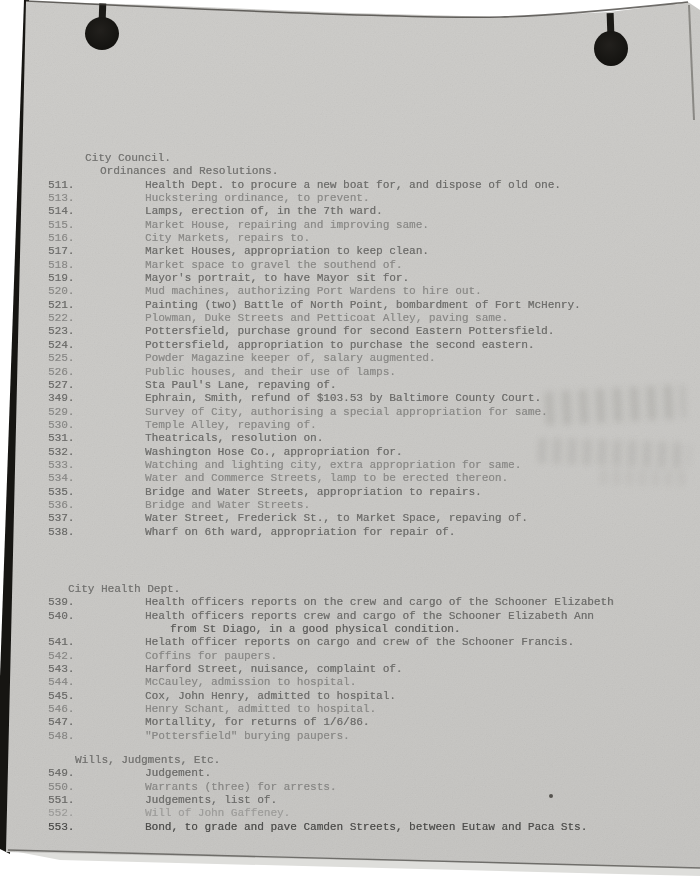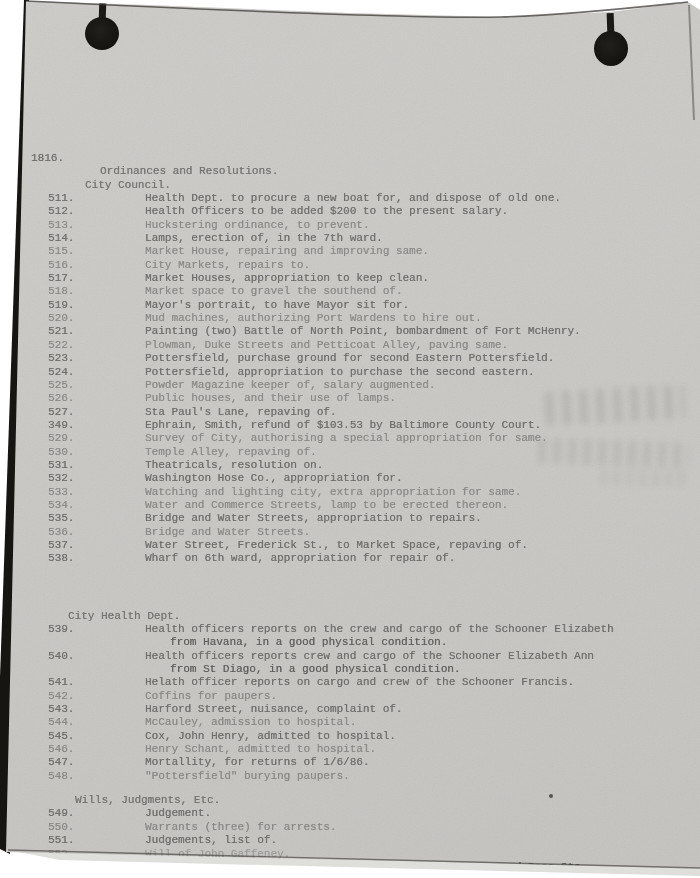--- a/index.html
+++ b/index.html
@@ -78,27 +78,25 @@
     <div class="ghost ghost-2"></div>
     <div class="ghost ghost-3"></div>
     <div class="speck"></div>
 
     <div class="stem stem-left"></div>
     <div class="stem stem-right"></div>
     <div class="hole hole-left"></div>
     <div class="hole hole-right"></div>
 
     <div class="content">
-      <div class="line year">1816.</div>
       <div id="sections">
           <div class="section sec-1">
+            <div class="line sec-title">City Council.</div>
             <div class="line sec-sub">Ordinances and Resolutions.</div>
-            <div class="line sec-title">City Council.</div>
             <div class="line row"><div class="num" style="display: inline-block;">511.</div><div class="desc" style="display: inline;">Health Dept. to procure a new boat for, and dispose of old one.</div></div>
-            <div class="line row"><div class="num" style="display: inline-block;">512.</div><div class="desc" style="display: inline;">Health Officers to be added $200 to the present salary.</div></div>
             <div class="line row f1"><div class="num" style="display: inline-block;">513.</div><div class="desc" style="display: inline;">Huckstering ordinance, to prevent.</div></div>
             <div class="line row"><div class="num" style="display: inline-block;">514.</div><div class="desc" style="display: inline;">Lamps, erection of, in the 7th ward.</div></div>
             <div class="line row f1"><div class="num" style="display: inline-block;">515.</div><div class="desc" style="display: inline;">Market House, repairing and improving same.</div></div>
             <div class="line row f1"><div class="num" style="display: inline-block;">516.</div><div class="desc" style="display: inline;">City Markets, repairs to.</div></div>
             <div class="line row"><div class="num" style="display: inline-block;">517.</div><div class="desc" style="display: inline;">Market Houses, appropriation to keep clean.</div></div>
             <div class="line row f1"><div class="num" style="display: inline-block;">518.</div><div class="desc" style="display: inline;">Market space to gravel the southend of.</div></div>
             <div class="line row"><div class="num" style="display: inline-block;">519.</div><div class="desc" style="display: inline;">Mayor's portrait, to have Mayor sit for.</div></div>
             <div class="line row f1"><div class="num" style="display: inline-block;">520.</div><div class="desc" style="display: inline;">Mud machines, authorizing Port Wardens to hire out.</div></div>
             <div class="line row"><div class="num" style="display: inline-block;">521.</div><div class="desc" style="display: inline;">Painting (two) Battle of North Point, bombardment of Fort McHenry.</div></div>
             <div class="line row f1"><div class="num" style="display: inline-block;">522.</div><div class="desc" style="display: inline;">Plowman, Duke Streets and Petticoat Alley, paving same.</div></div>
@@ -115,21 +113,20 @@
             <div class="line row f1"><div class="num" style="display: inline-block;">533.</div><div class="desc" style="display: inline;">Watching and lighting city, extra appropriation for same.</div></div>
             <div class="line row f1"><div class="num" style="display: inline-block;">534.</div><div class="desc" style="display: inline;">Water and Commerce Streets, lamp to be erected thereon.</div></div>
             <div class="line row"><div class="num" style="display: inline-block;">535.</div><div class="desc" style="display: inline;">Bridge and Water Streets, appropriation to repairs.</div></div>
             <div class="line row f1"><div class="num" style="display: inline-block;">536.</div><div class="desc" style="display: inline;">Bridge and Water Streets.</div></div>
             <div class="line row"><div class="num" style="display: inline-block;">537.</div><div class="desc" style="display: inline;">Water Street, Frederick St., to Market Space, repaving of.</div></div>
             <div class="line row"><div class="num" style="display: inline-block;">538.</div><div class="desc" style="display: inline; margin-top: 40px;">Wharf on 6th ward, appropriation for repair of.</div></div>
           </div>
           <div class="section sec-2">
             <div class="line sec-title">City Health Dept.</div>
             <div class="line row"><div class="num" style="display: inline-block;">539.</div><div class="desc" style="display: inline;">Health officers reports on the crew and cargo of the Schooner Elizabeth</div></div>
-            <div class="line cont">from Havana, in a good physical condition.</div>
             <div class="line row"><div class="num" style="display: inline-block;">540.</div><div class="desc" style="display: inline;">Health officers reports crew and cargo of the Schooner Elizabeth Ann</div></div>
             <div class="line cont">from St Diago, in a good physical condition.</div>
             <div class="line row"><div class="num" style="display: inline-block;">541.</div><div class="desc" style="display: inline;">Helath officer reports on cargo and crew of the Schooner Francis.</div></div>
             <div class="line row f1"><div class="num" style="display: inline-block;">542.</div><div class="desc" style="display: inline;">Coffins for paupers.</div></div>
             <div class="line row"><div class="num" style="display: inline-block;">543.</div><div class="desc" style="display: inline; text-align: center;">Harford Street, nuisance, complaint of.</div></div>
             <div class="line row f1"><div class="num" style="display: inline-block;">544.</div><div class="desc" style="display: inline;">McCauley, admission to hospital.</div></div>
             <div class="line row"><div class="num" style="display: inline-block;">545.</div><div class="desc" style="display: inline;">Cox, John Henry, admitted to hospital.</div></div>
             <div class="line row f1"><div class="num" style="display: inline-block;">546.</div><div class="desc" style="display: inline;">Henry Schant, admitted to hospital.</div></div>
             <div class="line row"><div class="num" style="display: inline-block;">547.</div><div class="desc" style="display: inline;">Mortallity, for returns of 1/6/86.</div></div>
             <div class="line row f1"><div class="num" style="display: inline-block;">548.</div><div class="desc" style="display: inline;">"Pottersfield" burying paupers.</div></div>

